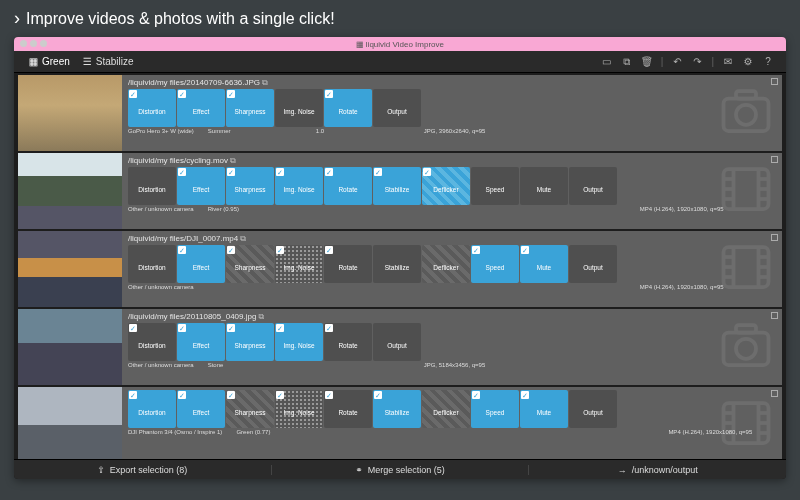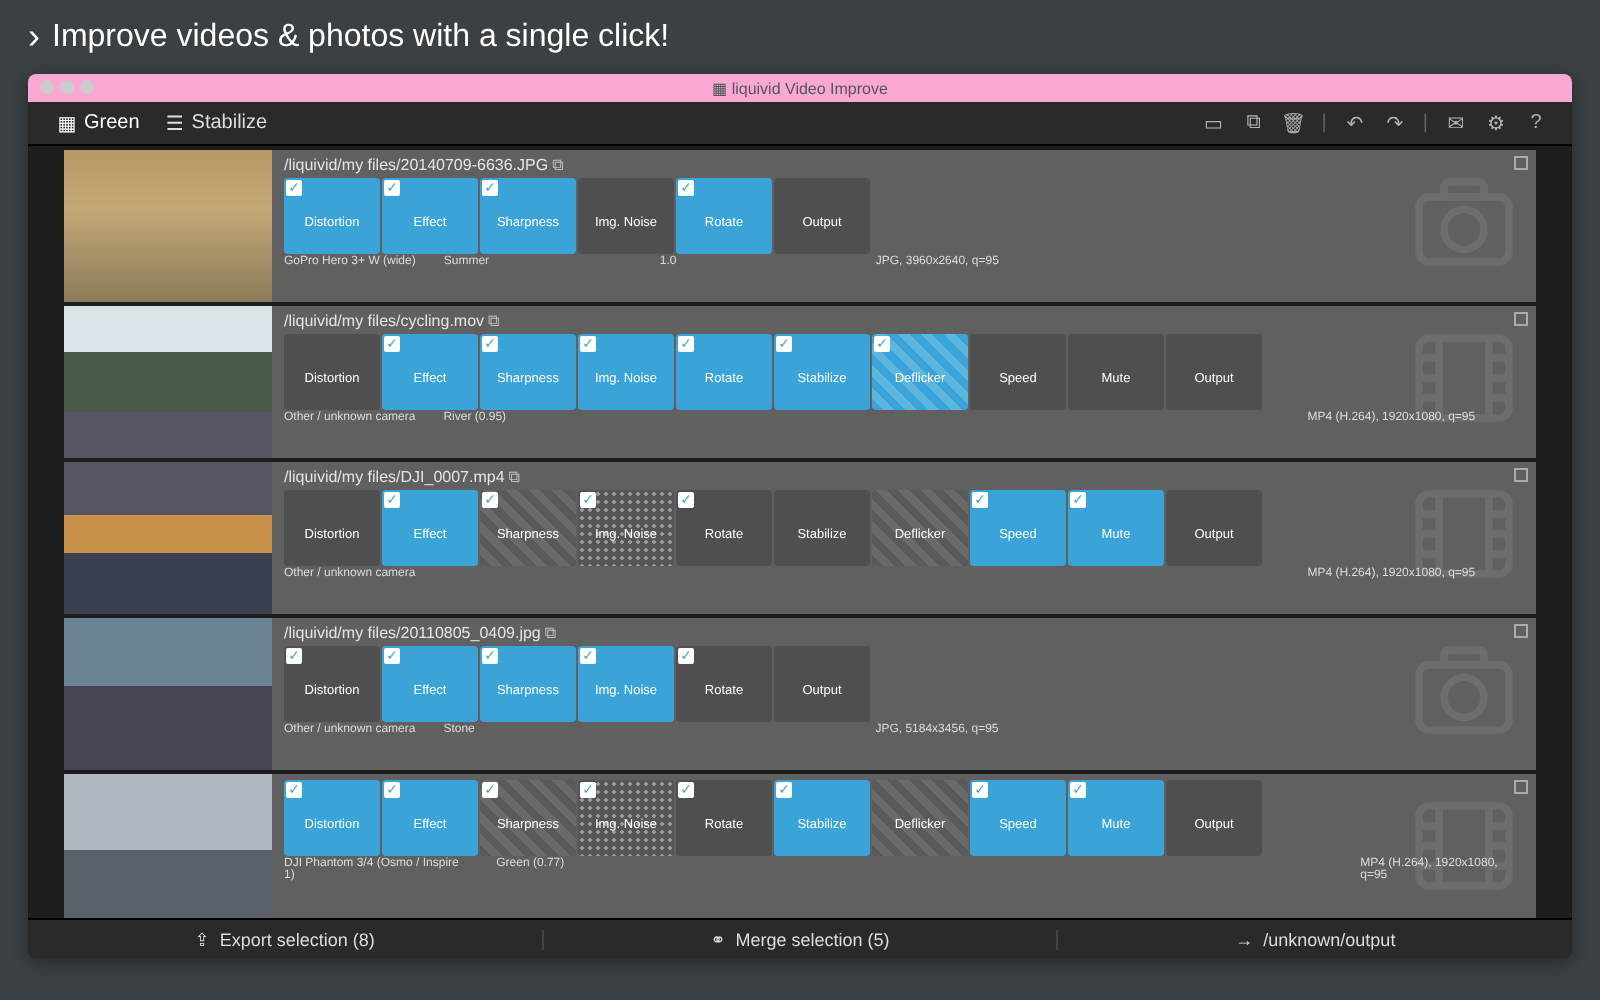--- a/index.html
+++ b/index.html
@@ -10,21 +10,21 @@
 .titlebar{height:14px;background:#f9a8d4;display:flex;align-items:center;justify-content:center;font-size:8px;color:#555;position:relative}
 .titlebar .dots{position:absolute;left:6px;top:3px;display:flex;gap:3px}
 .titlebar .dot{width:7px;height:7px;border-radius:50%;background:#ccc}
 .toolbar{height:22px;background:#2a2a2a;border-bottom:1px solid #000;display:flex;align-items:center;padding:0 8px;font-size:10px;color:#ddd}
 .toolbar .tab{display:flex;align-items:center;gap:3px;padding:0 6px;cursor:pointer}
 .toolbar .tab.active{color:#fff}
 .toolbar .icn{width:11px;height:11px;display:inline-flex;align-items:center;justify-content:center}
 .toolbar .spacer{flex:1}
 .toolbar .ricn{width:14px;height:14px;margin:0 3px;opacity:.75;cursor:pointer;display:inline-flex;align-items:center;justify-content:center}
 .tracks{height:386px;overflow-y:auto;background:#1d1d1d}
-.track{height:76px;margin:2px 18px;background:#606060;position:relative;display:flex}
+.track{height:76px;margin:2px 4px;background:#606060;position:relative;display:flex}
 .thumb{width:104px;height:100%;background:#888;background-size:cover;background-position:center;flex:0 0 104px}
 .tbody{flex:1;position:relative;padding:3px 6px}
 .tpath{font-size:8px;color:#e5e5e5;margin-bottom:1px}
 .tpath .dup{opacity:.7;margin-left:2px}
 .nodes{display:flex;gap:1px;align-items:center}
 .node{width:48px;height:38px;border-radius:2px;display:flex;align-items:center;justify-content:center;font-size:6.5px;color:#fff;position:relative;text-align:center;line-height:1;padding-top:8px}
 .node .chk{position:absolute;top:1px;left:1px;width:8px;height:8px;background:#fff;color:#3aa3d8;font-size:7px;display:flex;align-items:center;justify-content:center;border-radius:1px}
 .node.on{background:#3aa3d8}
 .node.off{background:#4f4f4f}
 .node.pat{background:repeating-linear-gradient(45deg,#5a5a5a 0 4px,#6a6a6a 4px 8px)}

